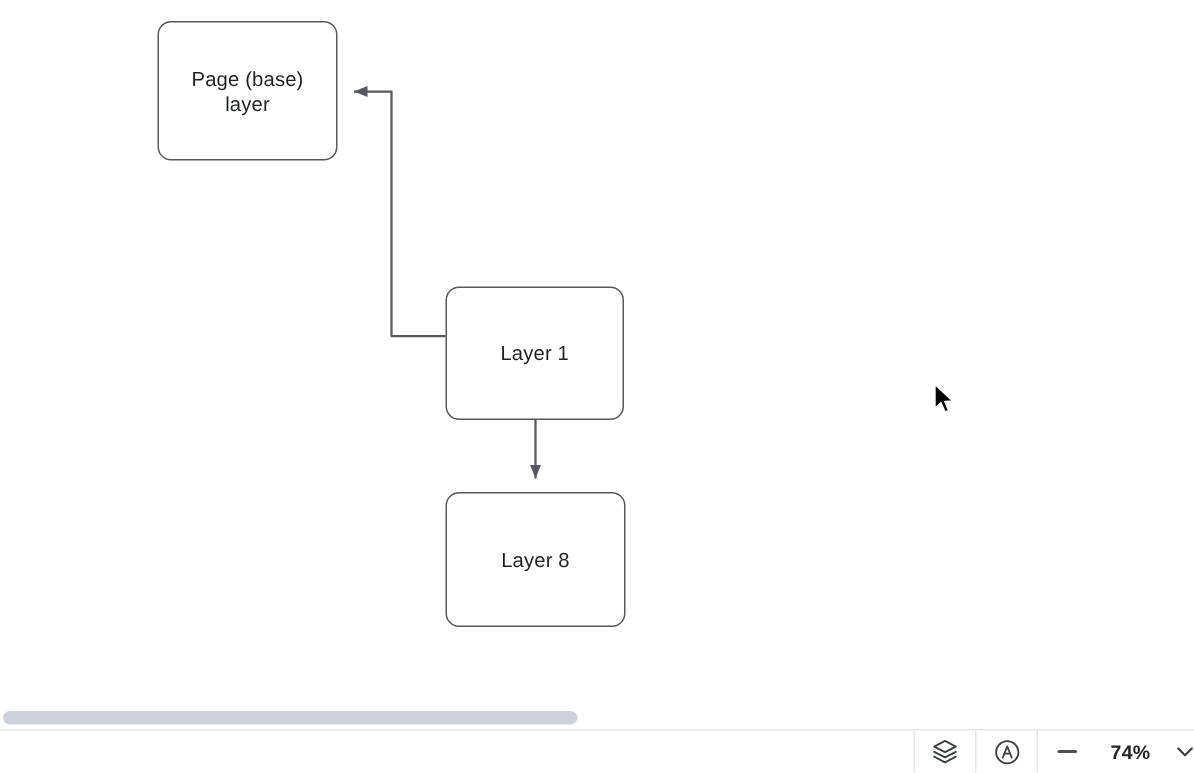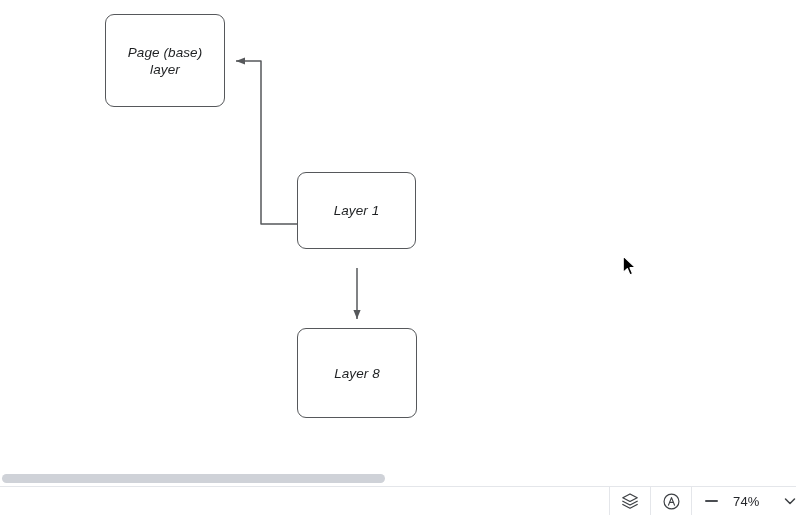--- a/index.html
+++ b/index.html
@@ -38,21 +38,20 @@
     border-radius:9px;
     display:flex;
     align-items:center;
     justify-content:center;
     text-align:center;
     color:#1f2123;
     font-size:13.5px;
     line-height:17px;
     letter-spacing:.1px;
     white-space:pre-line;
-    font-style:italic;
   }
 
   
   #hscrollbar-track {
     position:absolute;
     left:0; top:471px;
     width:796px; height:14px;
     background:#ffffff;
   }
   #hscrollbar-thumb {
@@ -97,20 +96,22 @@
     display:block;
     width:13px; height:1.8px;
     background:#4a4d52;
     border-radius:1px;
   }
   .zoom-value {
     font-size:13px;
     color:#24262a;
     letter-spacing:.2px;
     min-width:34px;
+    text-align:right;
+    font-weight:bold;
   }
   .zoom-caret {
     width:16px;
     display:flex; align-items:center; justify-content:flex-start;
     padding-left:4px;
     overflow:hidden;
   }
 
   
   #mouse-cursor {
@@ -142,21 +143,21 @@
       </g>
 
       <g>
         <path d="M357,268 L357,319" fill="none" stroke="#56585b" stroke-width="1.5" stroke-linecap="butt" marker-end="url(#arrow-down)"></path>
       </g>
     </svg>
 
     <div class="node-box" style="left:105px; top:14px; width:120px; height:93px;">Page (base)
 layer</div>
 
-    <div class="node-box" style="left:297px; top:172px; width:119px; height:77px;">Layer 1</div>
+    <div class="node-box" style="left:297px; top:191px; width:119px; height:89px;">Layer 1</div>
 
     <div class="node-box" style="left:297px; top:328px; width:120px; height:90px;">Layer 8</div>
 
   </div>
 
   <div id="hscrollbar-track">
     <div id="hscrollbar-thumb"></div>
   </div>
 
   <div id="bottom-bar">

